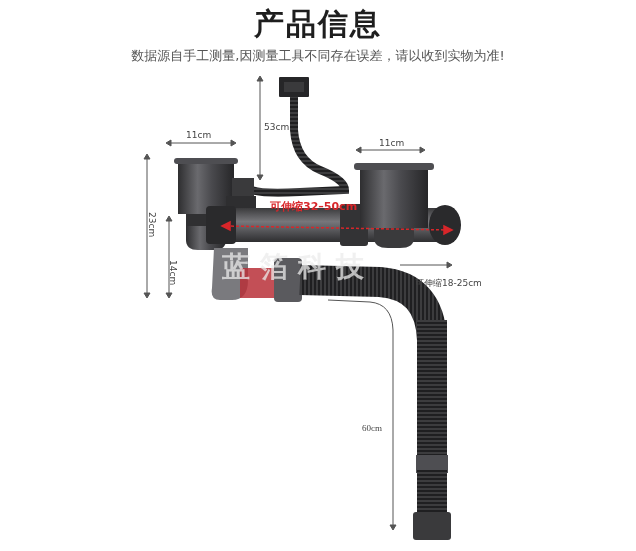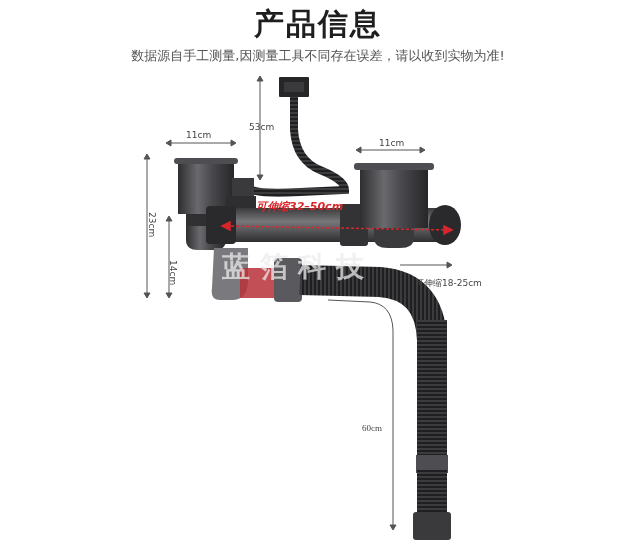--- a/index.html
+++ b/index.html
@@ -103,21 +103,21 @@
   </g>
 
   <g stroke="#d8262a" stroke-width="1.5" fill="#d8262a">
     <line x1="226" y1="226" x2="448" y2="230" stroke-dasharray="3,2"></line>
     <polygon points="222,226 230,222 230,230"></polygon>
     <polygon points="452,230 444,226 444,234"></polygon>
   </g>
 </svg>
 
 <div class="dim" style="left:186px;top:130px;">11cm</div>
-<div class="dim" style="left:249px;top:122px;text-align:center;">53cm</div>
+<div class="dim" style="left:264px;top:122px;text-align:center;">53cm</div>
 <div class="dim" style="left:379px;top:138px;">11cm</div>
 <div class="dim vert" style="left:157px;top:212px;">23cm</div>
 <div class="dim vert" style="left:178px;top:260px;">14cm</div>
-<div class="dim-red" style="left:256px;top:199px;font-style:italic;">可伸缩32–50cm</div>
+<div class="dim-red" style="left:270px;top:199px;">可伸缩32–50cm</div>
 <div class="dim" style="left:415px;top:277px;">可伸缩18-25cm</div>
 <div class="dim" style="left:362px;top:423px;font-family:Liberation Serif, serif;">60cm</div>
 
 <div class="watermark">蓝箔科技</div>
 
 </body></html>

